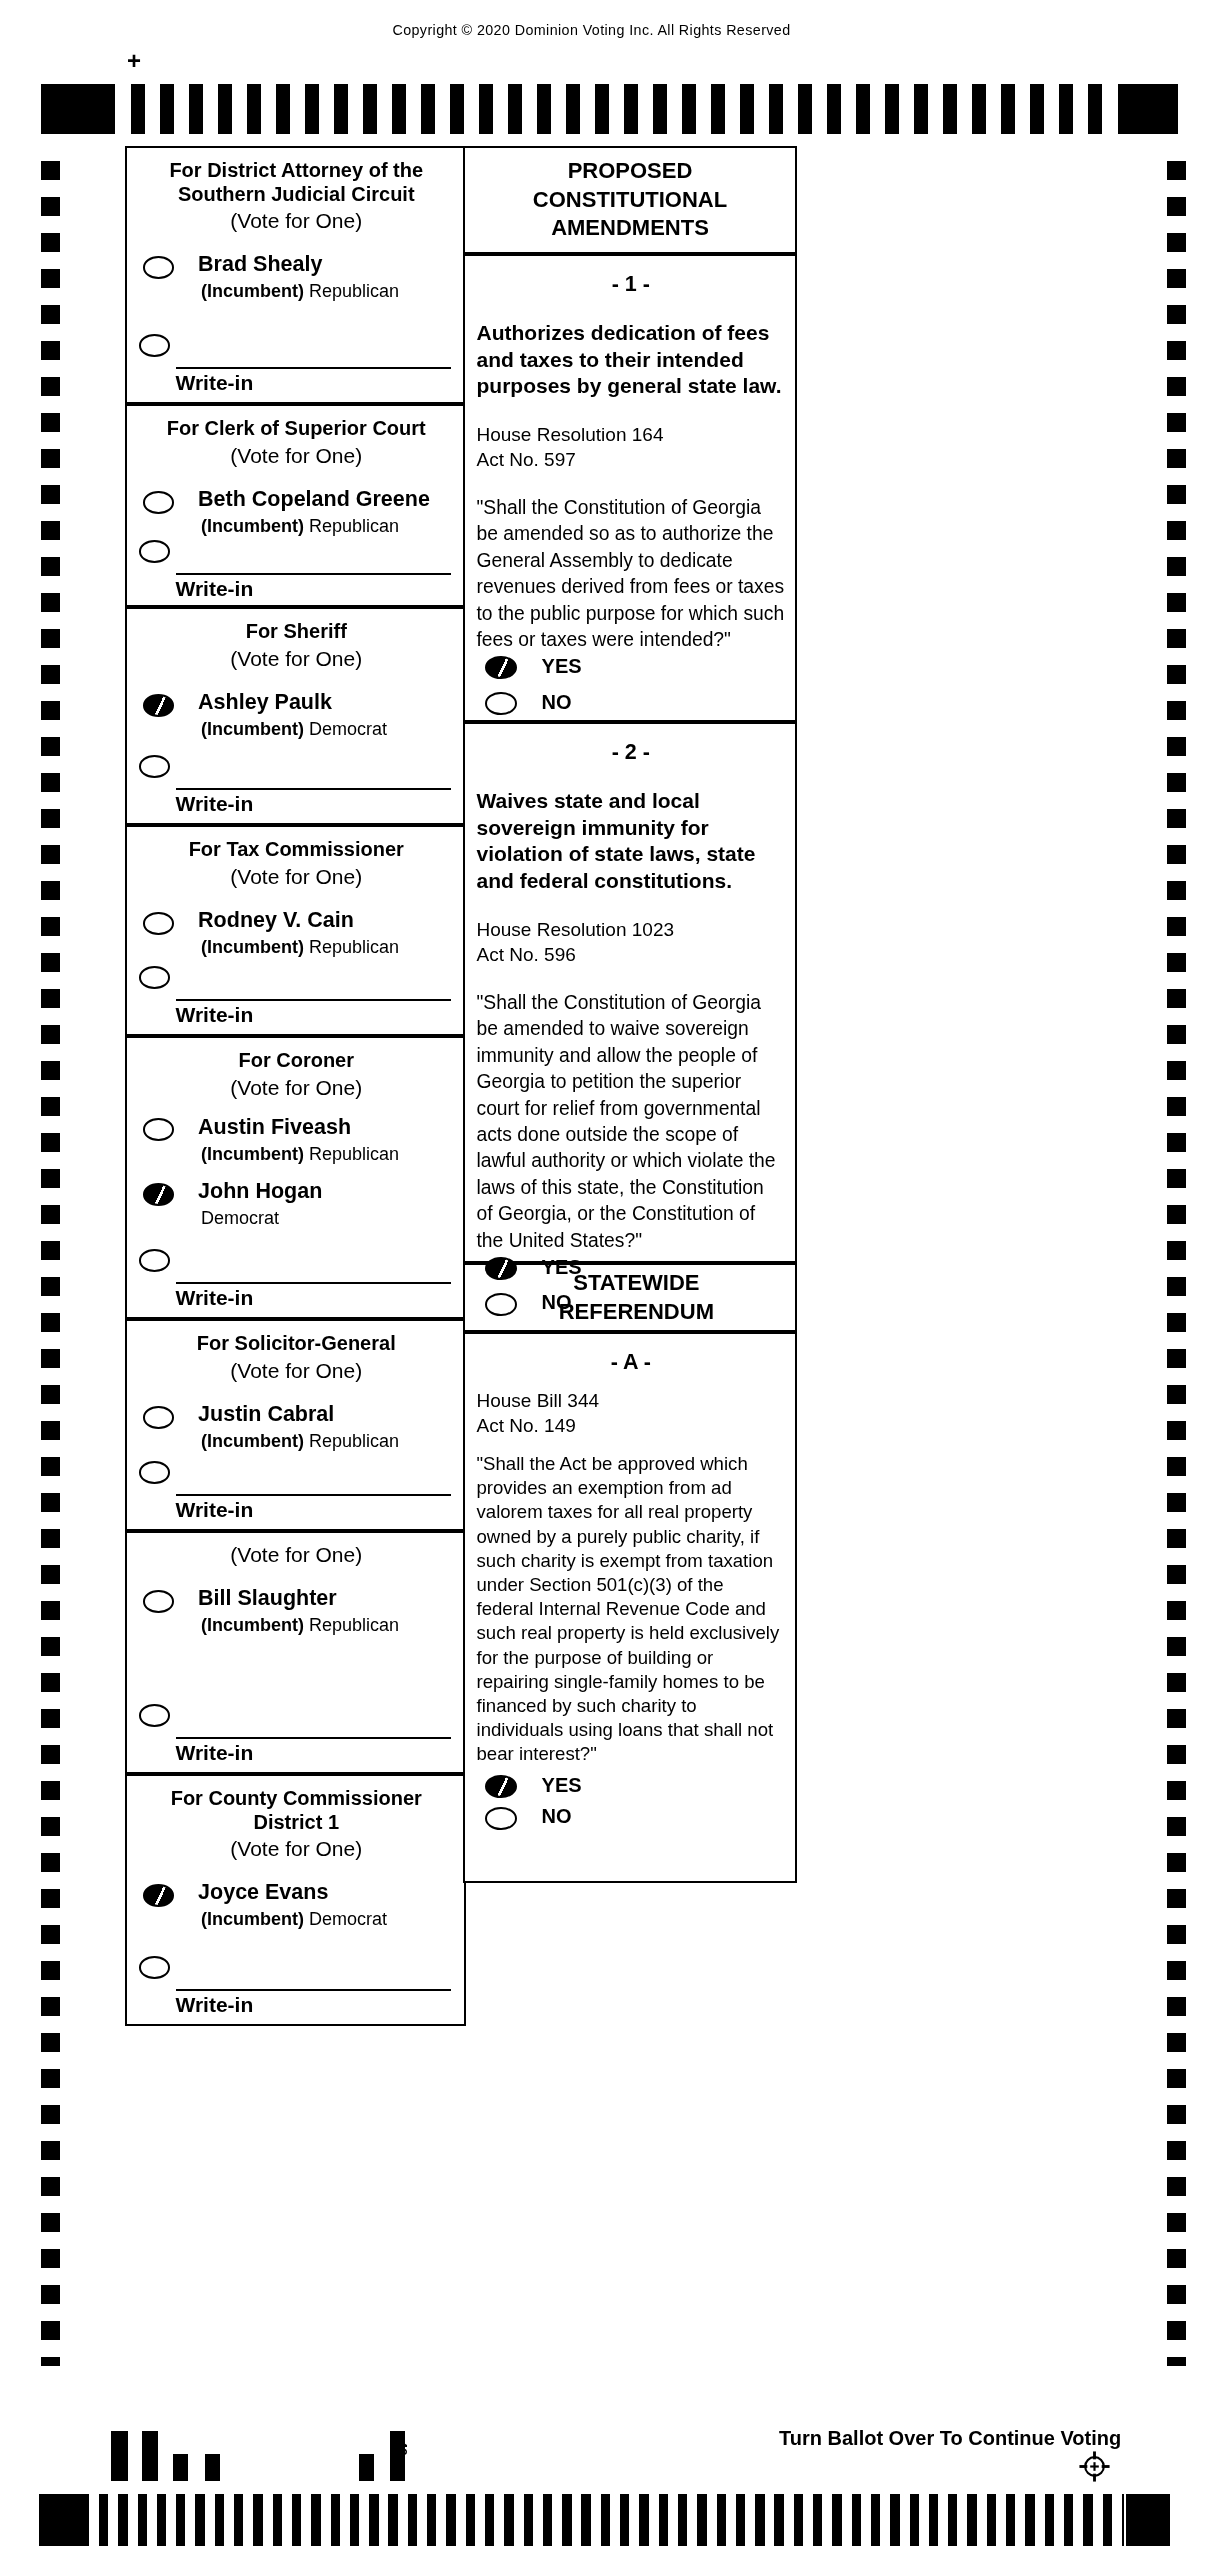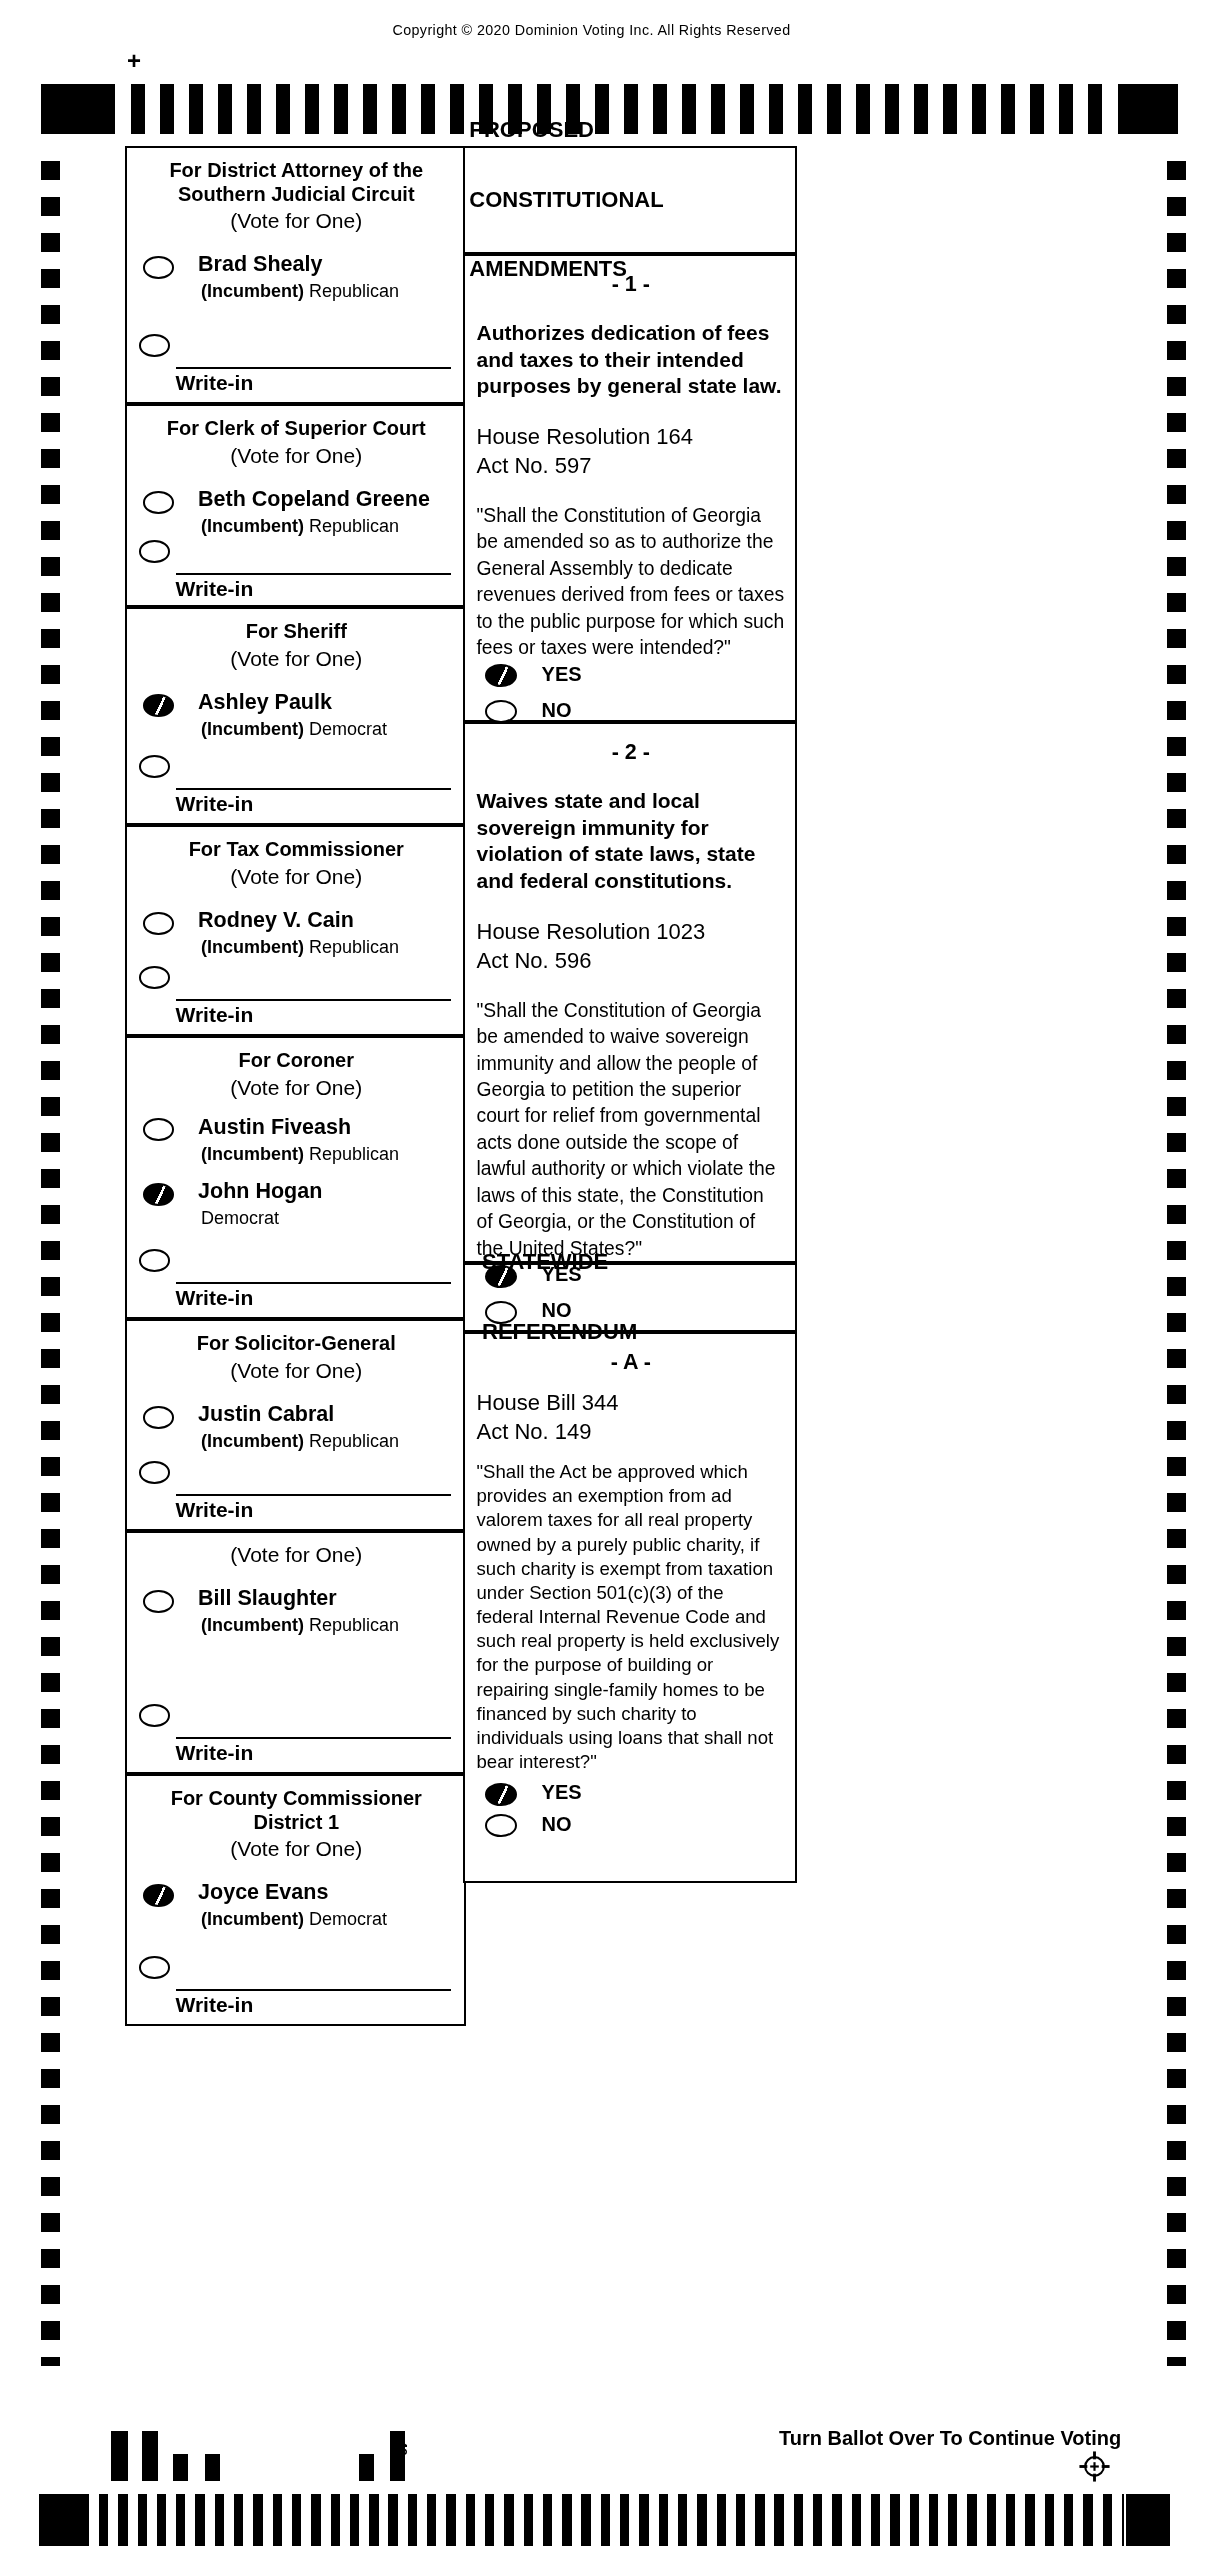--- a/index.html
+++ b/index.html
@@ -42,26 +42,26 @@
     border:2.1px solid #000; border-radius:50%; background:#fff; flex:none; margin-top:2.9px; }
   .oval.filled { background:linear-gradient(115deg,#000 0 52%,#fff 52% 60%,#000 60% 100%); }
   .cand-info { margin-left:15.8px; }
   .cand-name { font-weight:bold; font-size:21.5px; line-height:1.1; }
   .cand-sub  { font-size:18px; margin-top:4.3px; padding-left:2.9px; }
   .b { font-weight:bold; }
   .writein { margin-top:auto; }
   .wi-line  { border-top:2.9px solid #000; margin:8.6px 2.9px 1.4px 37px; }
   .wi-label { font-weight:bold; font-size:21px; margin-left:37px; }
   
-  .m-header { justify-content:center; font-weight:bold;
-    font-size:22px; line-height:1.3; padding:4.3px;gap:41px; }
+  .m-header { justify-content:center; text-align:center; font-weight:bold;
+    font-size:22px; line-height:1.3; padding:4.3px; }
   .measure { padding:10px 10px 11.5px 11.5px; }
   .m-number { text-align:center; font-weight:bold; font-size:21.5px; margin-top:5.7px; }
   .m-summary { font-weight:bold; font-size:21px; line-height:1.28; margin-top:23px; }
-  .m-authority { font-size:22px; line-height:1.32; margin-top:21.5px; }
+  .m-authority { font-size:19px; line-height:1.32; margin-top:21.5px; }
   .m-question { font-size:19.3px; line-height:1.37; margin-top:23px; }
   .yn-row { display:flex; align-items:center; margin-left:8.6px; margin-top:10px; }
   .yn-row.first { margin-top:auto; }
   .yn-label { font-weight:bold; font-size:20px; margin-left:25px; }
   .measure.tight .m-summary { margin-top:14.3px; }
   .measure.tight .m-authority { margin-top:13px; }
   .measure.tight .m-question { margin-top:14.3px; font-size:18.6px; line-height:1.3; }
   .measure.tight .yn-row { margin-top:5.7px; }
 </style>
 </head>

